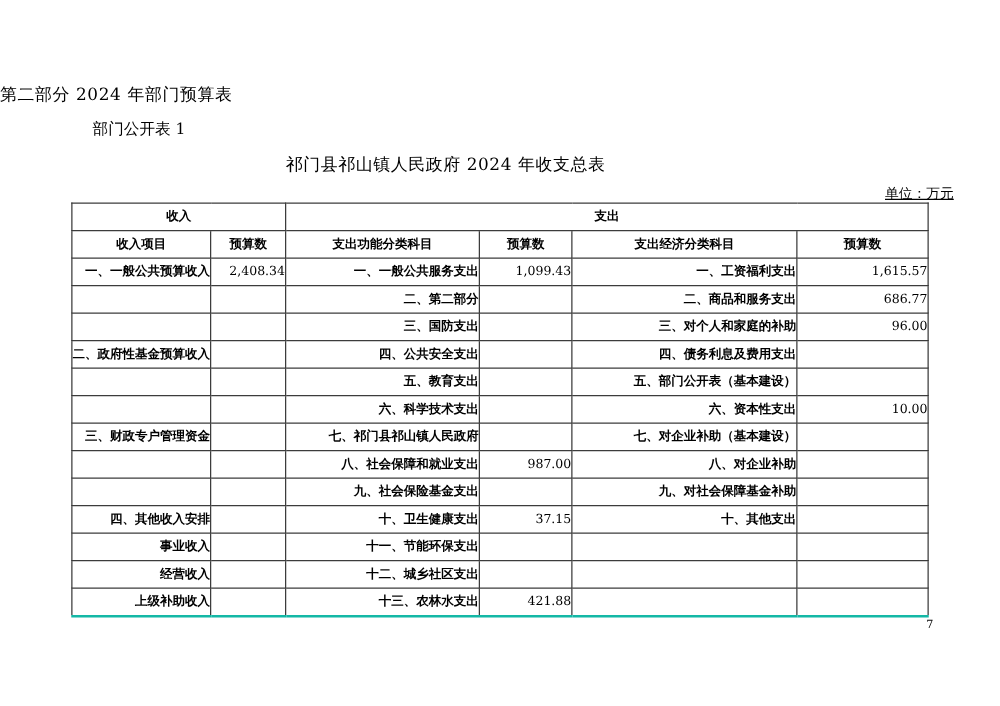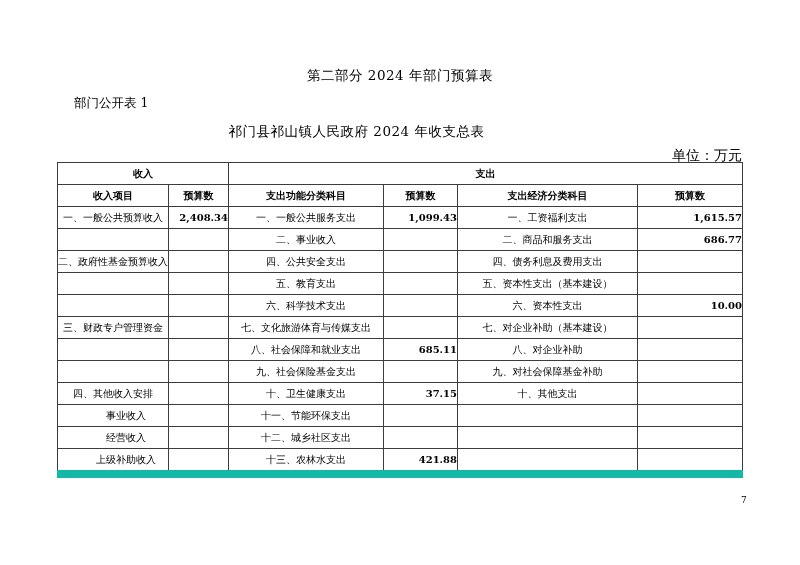--- a/index.html
+++ b/index.html
@@ -2,51 +2,51 @@
 <html><head>
 <meta charset="utf-8">
 <style>
   html,body{margin:0;padding:0;}
   body{
     width:800px;height:565px;background:#ffffff;color:#000;
     font-family:"DejaVu Serif","Liberation Serif",serif;
     position:relative;overflow:hidden;
   }
   .section-title{
-    position:absolute;top:67px;left:0;width:800px;text-align:center;
+    position:absolute;top:67px;left:0;width:800px;text-align:left;
     font-size:13.5px;letter-spacing:0.5px;
   }
   .table-label{
     position:absolute;top:95px;left:50px;font-size:12.5px;margin-left:24px;
   }
   .table-title{
     position:absolute;top:123px;left:0;width:713px;text-align:center;
     font-size:13.5px;letter-spacing:0.5px;
   }
   .unit-note{
-    position:absolute;top:147px;right:58px;font-size:14px;
+    position:absolute;top:147px;right:37px;font-size:11px;text-decoration:underline;
   }
   table.budget{
     position:absolute;top:162px;left:57px;width:685px;
     border-collapse:collapse;table-layout:fixed;
     font-size:10px;line-height:1;
     border:1px solid #3c3c3c;
     padding-left:22px;
   }
   table.budget th, table.budget td{
     border:1px solid #3c3c3c;
     height:21px;padding:0;overflow:hidden;white-space:nowrap;
   }
   table.budget th{
     font-weight:bold;text-align:center;font-size:10px;
   }
-  td.item{font-weight:normal;text-align:center;padding-left:7px;}
+  td.item{font-weight:bold;text-align:right;padding-left:7px;}
   td.item.indent{padding-left:26px;margin-top:20px;}
-  td.num{font-weight:bold;text-align:right;padding-right:6px;font-family:"DejaVu Serif","Liberation Serif",serif;}
-  table.budget tr.last td{border-bottom:8px solid #14b8a6;}
+  td.num{font-weight:normal;text-align:right;padding-right:6px;font-family:"DejaVu Serif","Liberation Serif",serif;}
+  table.budget tr.last td{border-bottom:2px solid #14b8a6;}
   .page-number{
     position:absolute;top:495px;left:741px;font-size:9px;
   }
 </style>
 </head>
 <body>
 
 <div>
   <div class="section-title">第二部分  2024 年部门预算表</div>
   <div class="table-label">部门公开表 1</div>
@@ -81,62 +81,70 @@
           <td class="item">一、一般公共预算收入</td>
           <td class="num">2,408.34</td>
           <td class="item">一、一般公共服务支出</td>
           <td class="num">1,099.43</td>
           <td class="item">一、工资福利支出</td>
           <td class="num">1,615.57</td>
         </tr>
         <tr>
           <td class="item"></td>
           <td class="num"></td>
-          <td class="item">二、事业收入</td>
+          <td class="item">二、第二部分</td>
           <td class="num"></td>
           <td class="item">二、商品和服务支出</td>
           <td class="num">686.77</td>
+        </tr>
+        <tr>
+          <td class="item"></td>
+          <td class="num"></td>
+          <td class="item">三、国防支出</td>
+          <td class="num"></td>
+          <td class="item">三、对个人和家庭的补助</td>
+          <td class="num">96.00</td>
         </tr>
         <tr>
           <td class="item">二、政府性基金预算收入</td>
           <td class="num"></td>
           <td class="item">四、公共安全支出</td>
           <td class="num"></td>
           <td class="item">四、债务利息及费用支出</td>
           <td class="num"></td>
         </tr>
         <tr>
           <td class="item"></td>
           <td class="num"></td>
           <td class="item">五、教育支出</td>
           <td class="num"></td>
-          <td class="item">五、资本性支出（基本建设）</td>
+          <td class="item">五、部门公开表（基本建设）</td>
           <td class="num"></td>
         </tr>
         <tr>
           <td class="item"></td>
           <td class="num"></td>
           <td class="item">六、科学技术支出</td>
           <td class="num"></td>
           <td class="item">六、资本性支出</td>
           <td class="num">10.00</td>
         </tr>
         <tr>
           <td class="item">三、财政专户管理资金</td>
           <td class="num"></td>
-          <td class="item">七、文化旅游体育与传媒支出</td>
+          <td class="item">七、祁门县祁山镇人民政府</td>
           <td class="num"></td>
           <td class="item">七、对企业补助（基本建设）</td>
           <td class="num"></td>
         </tr>
         <tr>
           <td class="item"></td>
           <td class="num"></td>
           <td class="item">八、社会保障和就业支出</td>
-          <td class="num">685.11</td>
+          <td class="num">987.00</td>
           <td class="item">八、对企业补助</td>
           <td class="num"></td>
         </tr>
         <tr>
           <td class="item"></td>
           <td class="num"></td>
           <td class="item">九、社会保险基金支出</td>
           <td class="num"></td>
           <td class="item">九、对社会保障基金补助</td>
           <td class="num"></td>

